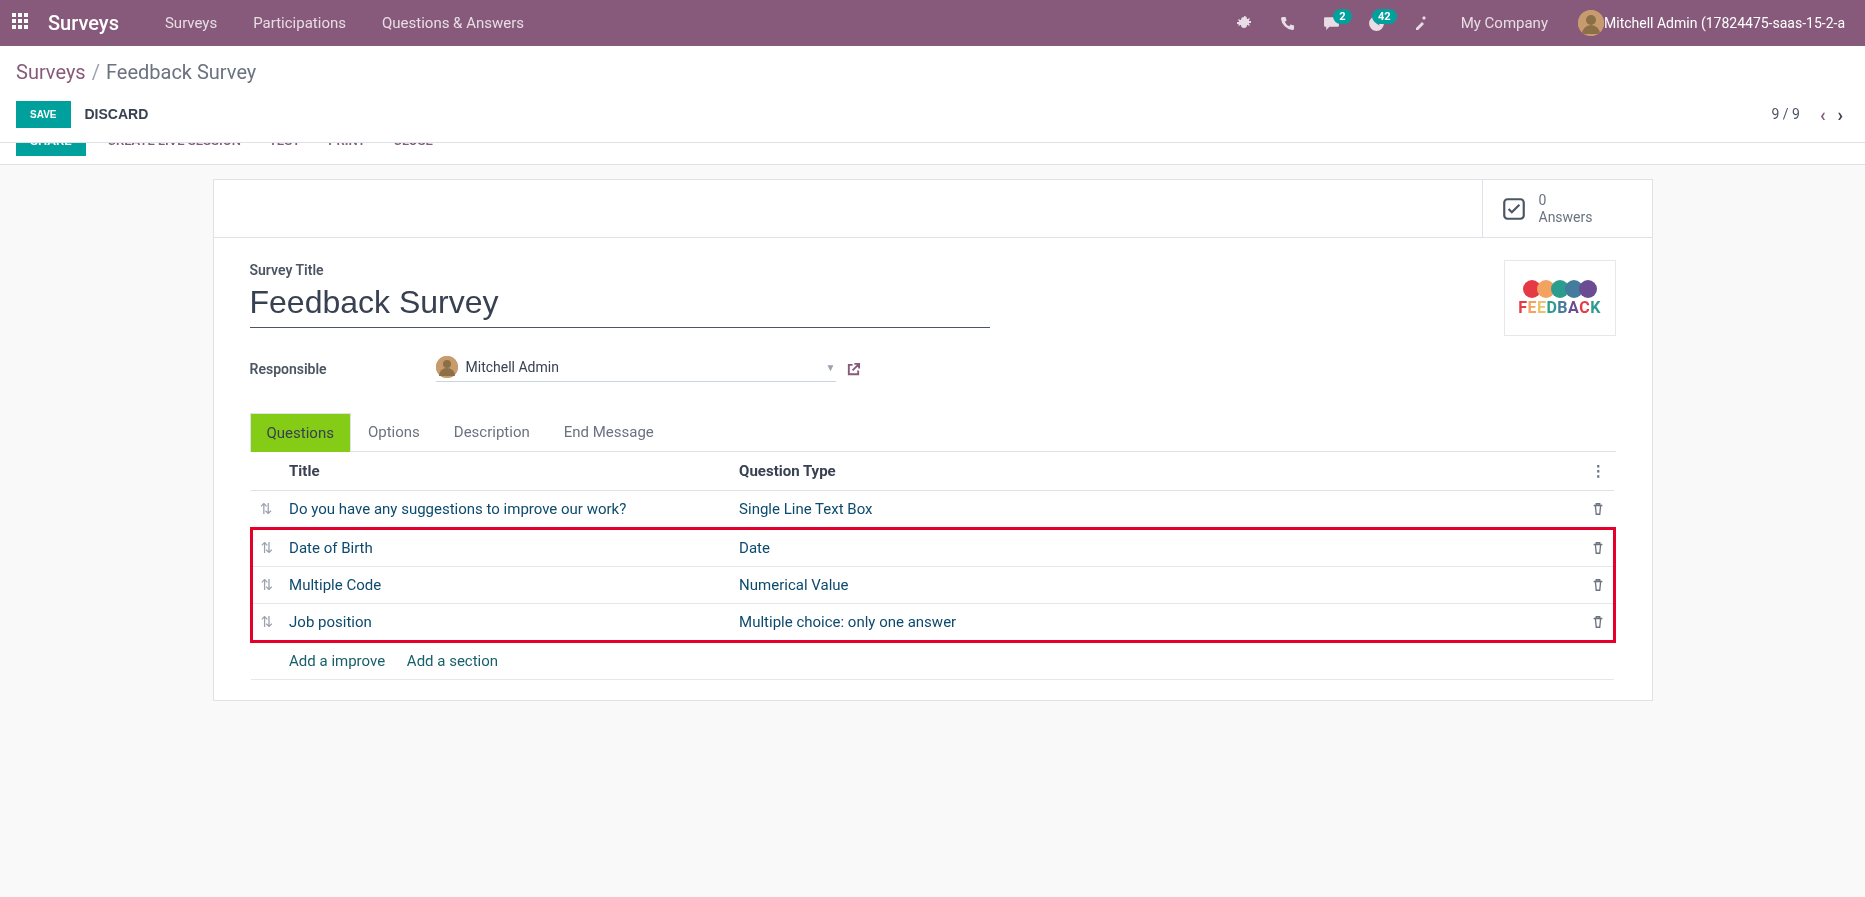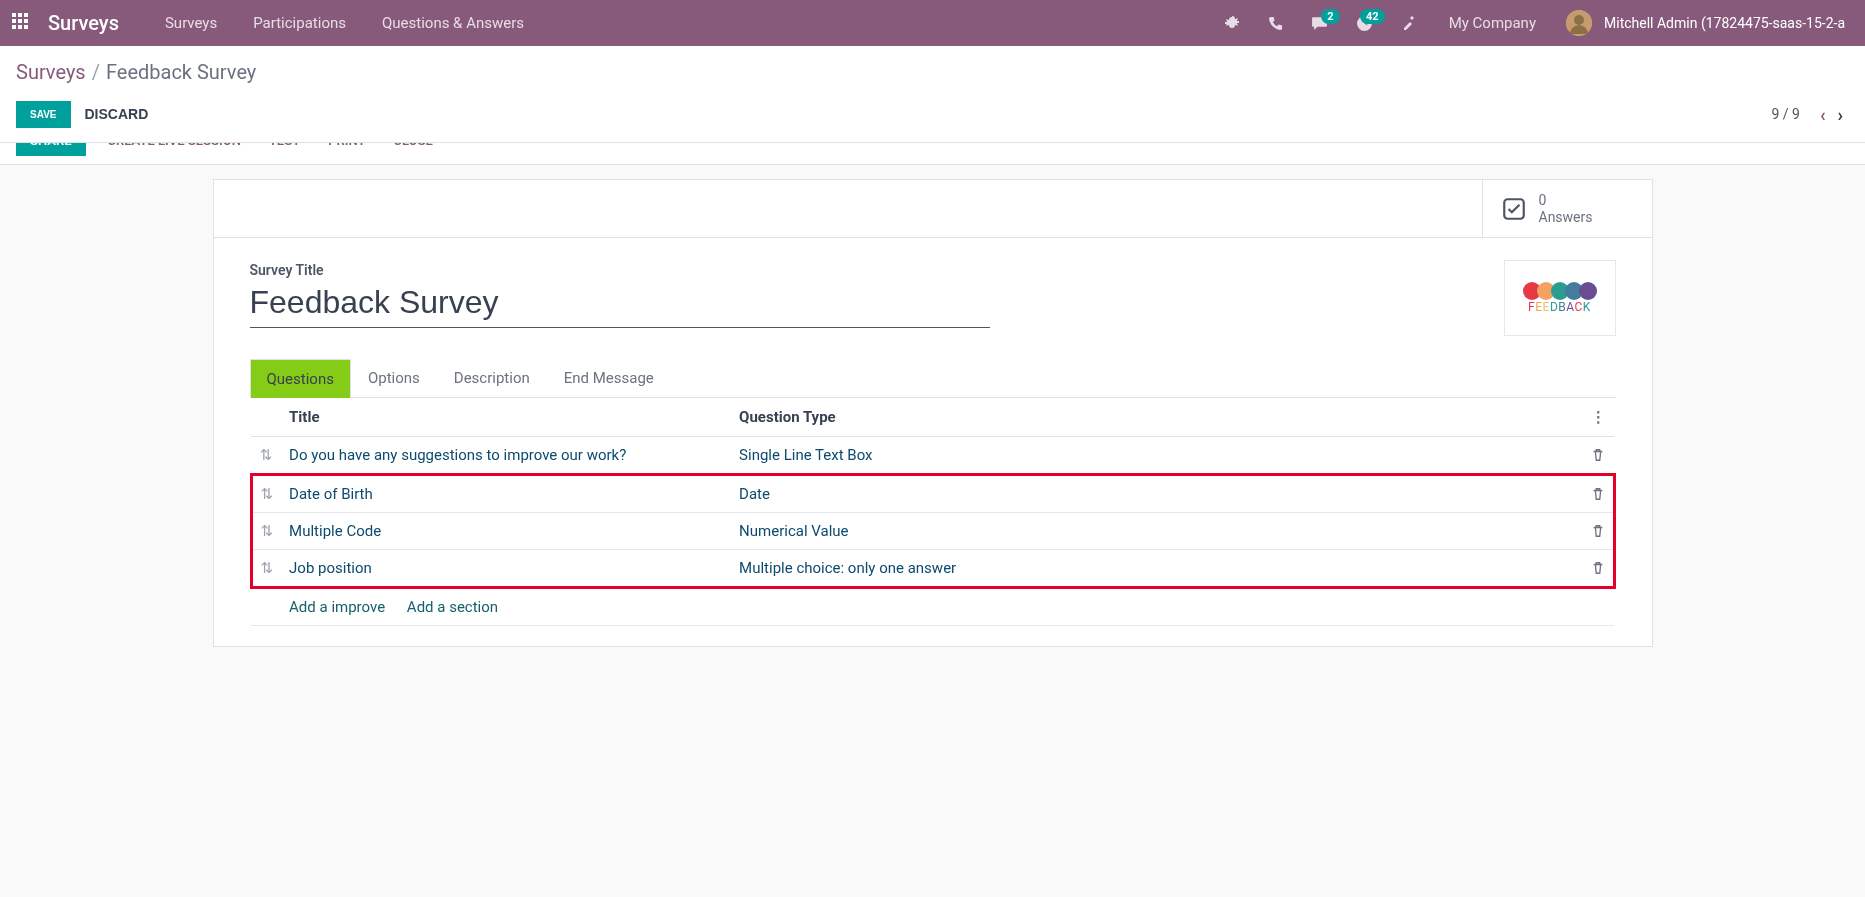--- a/index.html
+++ b/index.html
@@ -7,21 +7,21 @@
 
 
 .navbar { background: #875a7b; color: #fff; height: 46px; display: flex; align-items: center; padding: 0 12px; gap: 8px; }
 .navbar .apps-icon { width: 20px; height: 20px; display: grid; grid-template-columns: repeat(3,4px); grid-template-rows: repeat(3,4px); gap: 2px; cursor: pointer; }
 .navbar .apps-icon span { background: #fff; width: 4px; height: 4px; }
 .navbar .brand { font-size: 20px; font-weight: 500; margin-left: 8px; margin-right: 24px; }
 .navbar .nav-link { color: #e8dde4; padding: 0 14px; cursor: pointer; font-size: 15px; }
 .navbar .spacer { flex: 1; }
 .navbar .icon-btn { position: relative; color: #e8dde4; padding: 0 10px; cursor: pointer; display: flex; align-items: center; }
 .navbar .badge { position: absolute; top: -6px; right: -2px; background: #00a09d; color: #fff; font-size: 11px; font-weight: 700; border-radius: 10px; padding: 1px 6px; }
-.navbar .user { display: flex; align-items: center; gap: 12px; padding: 0 8px; cursor: pointer; }
+.navbar .user { display: flex; align-items: center; gap: 0; padding: 0 8px; cursor: pointer; }
 .navbar .avatar { width: 26px; height: 26px; border-radius: 50%; background: #d4a373; display: flex; align-items: center; justify-content: center; font-size: 14px; overflow: hidden; }
 
 
 .crumb-row { background: #fff; padding: 14px 16px 10px; display: flex; align-items: center; }
 .crumb-row a { color: #875a7b; text-decoration: none; font-size: 20px; }
 .crumb-row .sep { color: #9ca3af; font-size: 20px; margin: 0 6px; }
 .crumb-row .current { color: #6b7280; font-size: 20px; }
 
 
 .actions-row { background: #fff; padding: 4px 16px 12px; display: flex; align-items: center; border-bottom: 1px solid #dee2e6; }
@@ -47,21 +47,21 @@
 .statbtn .check-icon { font-size: 22px; color: #4b5563; }
 .statbtn .stat-text { display: flex; flex-direction: column; color: #6b7280; font-size: 14px; line-height: 1.2; }
 
 
 .form-body { padding: 24px 36px 20px; }
 .title-label { font-size: 14px; color: #4b5563; font-weight: 600; margin-bottom: 4px; }
 .title-input { font-size: 32px; font-weight: 500; border: none; border-bottom: 1px solid #4b5563; width: 740px; padding: 2px 0 6px; outline: none; color: #374151; }
 .feedback-img { position: absolute; right: 36px; top: 80px; width: 112px; height: 76px; border: 1px solid #e5e7eb; display: flex; flex-direction: column; align-items: center; justify-content: center; padding: 4px; }
 .feedback-img .bubbles { display: flex; gap: -4px; }
 .feedback-img .bubbles span { width: 18px; height: 18px; border-radius: 50%; display: inline-block; margin: 0 -2px; }
-.feedback-img .txt { font-size: 12px; font-weight: 400; letter-spacing: 0.5px; text-align: right; }
+.feedback-img .txt { font-size: 16px; font-weight: 700; letter-spacing: 0.5px; text-align: right; }
 
 .field-row { display: flex; align-items: center; margin-top: 28px; }
 .field-label { width: 186px; font-weight: 600; color: #4b5563; }
 .field-value { display: flex; align-items: center; gap: 8px; border-bottom: 1px solid #cbd5e1; width: 400px; padding-bottom: 3px; position: relative; }
 .field-value .mini-avatar { width: 22px; height: 22px; border-radius: 50%; background: #d4a373; }
 .field-value .caret { margin-left: auto; color: #9ca3af; font-size: 10px; }
 .ext-link { color: #875a7b; margin-left: 10px; cursor: pointer; font-size: 14px; }
 
 
 .tabs { display: flex; margin-top: 30px; border-bottom: 1px solid #dee2e6; }
@@ -196,20 +196,39 @@
             <span style="background:#6a4c93"></span>
         </div>
         <div class="txt">
           <span style="color:#e63946">F</span><span style="color:#f4a261">E</span><span style="color:#e9c46a">E</span><span style="color:#2a9d8f">D</span><span style="color:#457b9d">B</span><span style="color:#6a4c93">A</span><span style="color:#e63946">C</span><span style="color:#2a9d8f">K</span>
         </div>
       </div>
 
       <div class="title-label">Survey Title</div>
       <input class="title-input" value="Feedback Survey" style="">
 
+      <div class="field-row">
+        <div class="field-label">Responsible</div>
+        <div class="field-value">
+          <span class="mini-avatar">
+            <svg width="22" height="22" viewBox="0 0 22 22">
+                <circle cx="11" cy="11" r="11" fill="#c89b6e"></circle>
+                <circle cx="11" cy="8" r="4" fill="#8b6f47"></circle>
+                <path d="M3 20a8 8 0 0116 0z" fill="#8b6f47"></path>
+              </svg>
+          </span>
+          <span>Mitchell Admin</span>
+          <span class="caret">▼</span>
+        </div>
+        <span class="ext-link">
+          <svg width="15" height="15" viewBox="0 0 16 16" fill="none" stroke="#875a7b" stroke-width="2">
+              <path d="M7 3H3v10h10V9M9 2h5v5M14 2L7 9"></path>
+            </svg>
+        </span>
+      </div>
 
       <div class="tabs">
         <div class="tab active">Questions</div>
         <div class="tab">Options</div>
         <div class="tab">Description</div>
         <div class="tab">End Message</div>
       </div>
 
       <table class="qtable">
         <thead>

